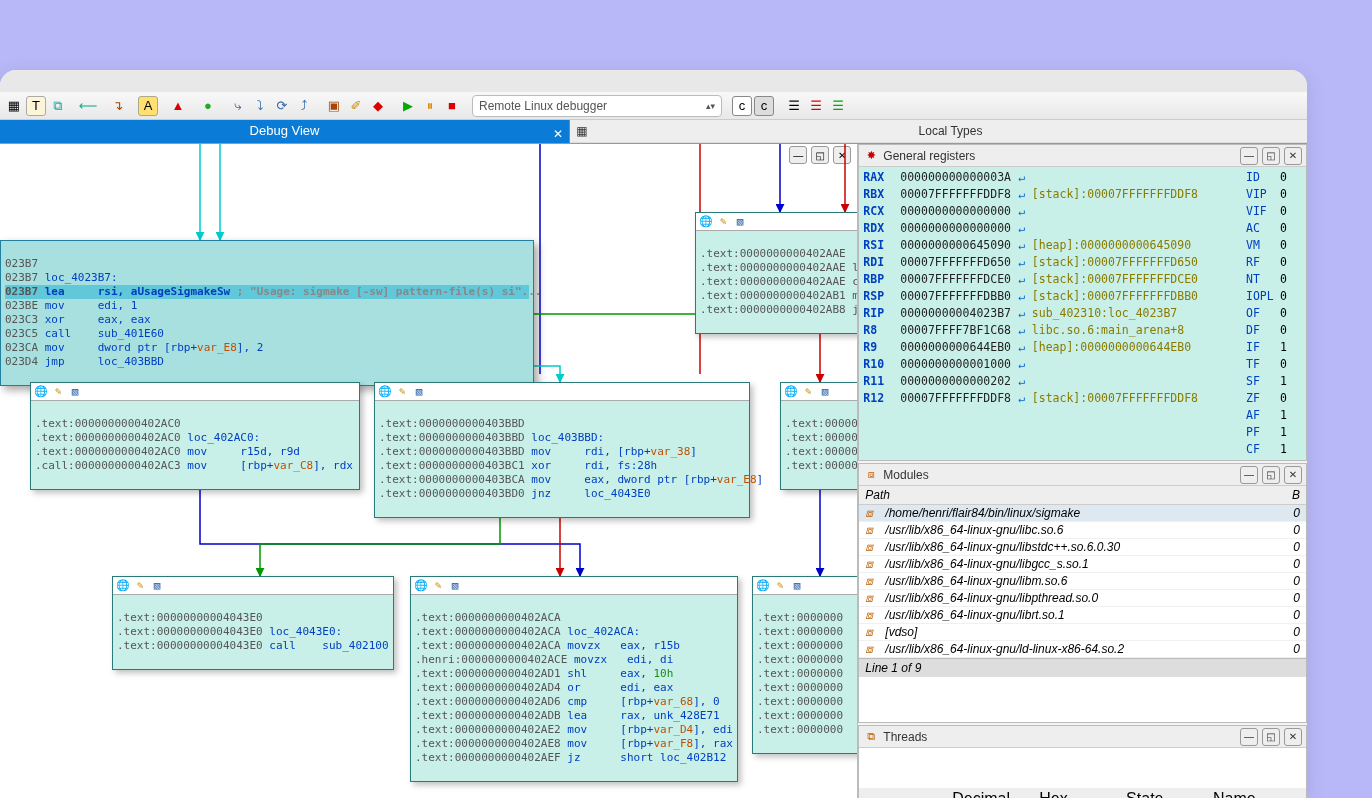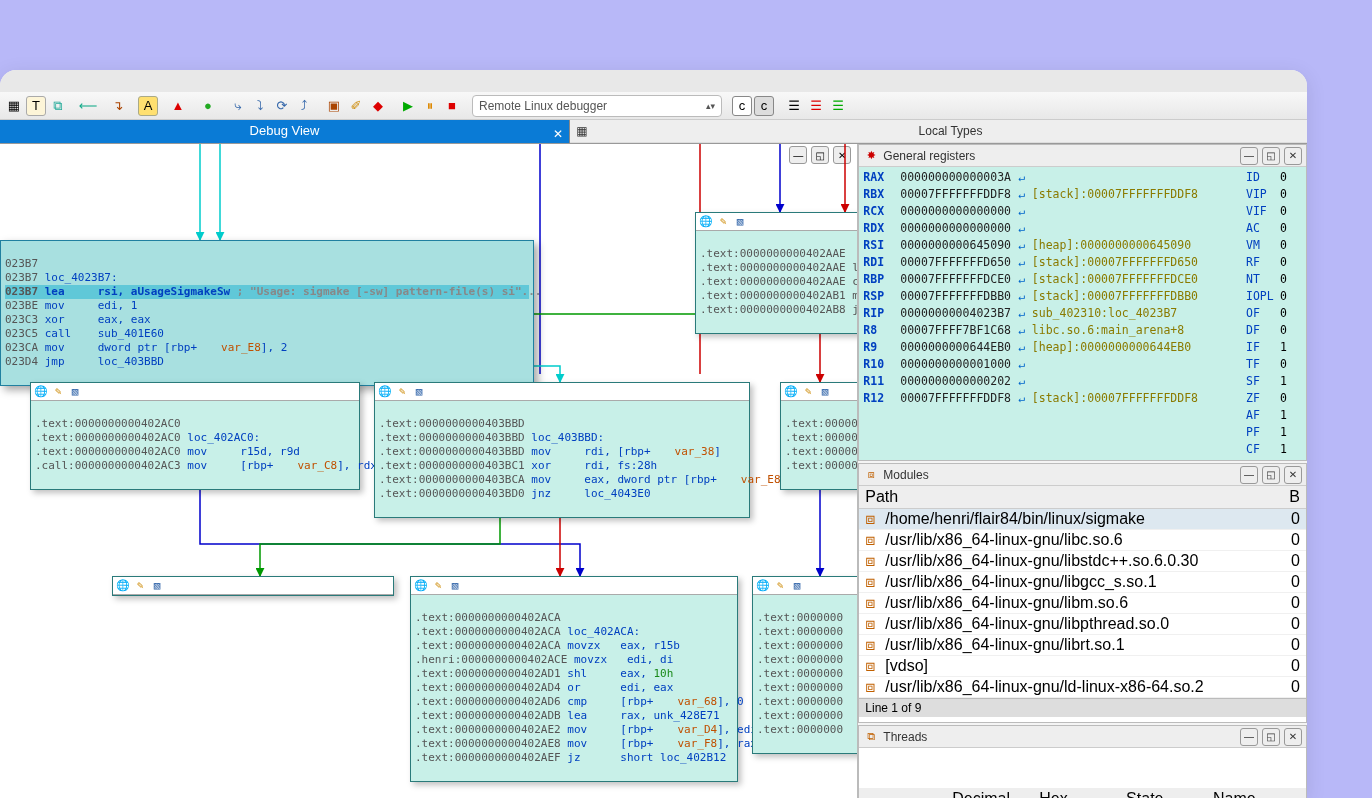--- a/index.html
+++ b/index.html
@@ -137,21 +137,21 @@
     border-bottom: 1px solid #aaa;
     display:flex; align-items:center; gap:3px; padding:0 3px;
   }
   .nt-icon { width:14px; height:14px; font-size:11px; display:flex;align-items:center;justify-content:center;}
   .node-body { padding: 2px 4px; white-space: pre; }
   .addr { color: #555; }
   .label { color: #0040c0; }
   .mnem { color: #0040c0; }
   .reg  { color: #0040c0; }
   .num  { color: #1a8a1a; }
-  .var  { color: #c05000; margin-left: 24px; }
+  .var  { color: #c05000; }
   .comment { color: #888; }
   .highlight-line { background: #60c8d8; display:inline-block; width:100%;font-weight:bold; }
 
   
   .right-col {
     flex: 0 0 440px;
     display: flex;
     flex-direction: column;
     background: #f4f4f4;
   }
@@ -194,39 +194,40 @@
   .reg-arrow { color: #0066cc; }
   .reg-anno { color: #8a7a00; }
   .reg-flags {
     width: 60px;
     padding-left: 4px;
   }
   .flag-line { white-space: nowrap; }
   .flag-name { color: #0040c0; display:inline-block; width:34px; }
 
   .modules-body {
-    font-size: 16px;
+    font-size: 12px;
+    font-style: italic;
   }
   .mod-head {
     background: #eee;
     border-bottom: 1px solid #ccc;
     padding: 2px 6px;
     display:flex;
   }
   .mod-head .c1 { flex:1; }
   .mod-row {
     display:flex; align-items:center; gap:4px;
     padding: 1px 6px;
     border-bottom: 1px solid #f0f0f0;
   }
   .mod-row.sel { background: #dde8f0; }
   .mod-icon { width:16px; color:#c06000; }
   .statusline {
     background: #ddd; border-top:1px solid #bbb;
-    padding: 2px 6px; font-size: 12px;
+    padding: 2px 6px; font-size: 12px; font-style: italic;
   }
 
   .threads-body { font-size: 16px; margin-top: 40px; }
   .th-head, .th-row {
     display:flex; padding: 2px 6px;
   }
   .th-head { background:#eee; border-bottom:1px solid #ccc; }
   .th-head > div, .th-row > div { flex:1; }
   .th-row { font-weight:bold; }
   .th-icn { flex:0 0 20px; }
@@ -416,20 +417,25 @@
 <span class="addr">.text:00000</span>
 <span class="addr">.text:00000</span>
         </div>
       </div>
 
       <div class="node" id="node-4043E0">
         <div class="node-toolbar">
           <span class="nt-icon">🌐</span>
           <span class="nt-icon" style="color:#c80">✎</span>
           <span class="nt-icon" style="color:#36a">▧</span>
+        </div>
+        <div class="node-body">
+<span class="addr">.text:00000000004043E0</span>
+<span class="addr">.text:00000000004043E0</span> <span class="label">loc_4043E0:</span>
+<span class="addr">.text:00000000004043E0</span> <span class="mnem">call</span>    <span class="label">sub_402100</span>
         </div>
       </div>
 
       <div class="node" id="node-402ACA">
         <div class="node-toolbar">
           <span class="nt-icon">🌐</span>
           <span class="nt-icon" style="color:#c80">✎</span>
           <span class="nt-icon" style="color:#36a">▧</span>
         </div>
         <div class="node-body">

